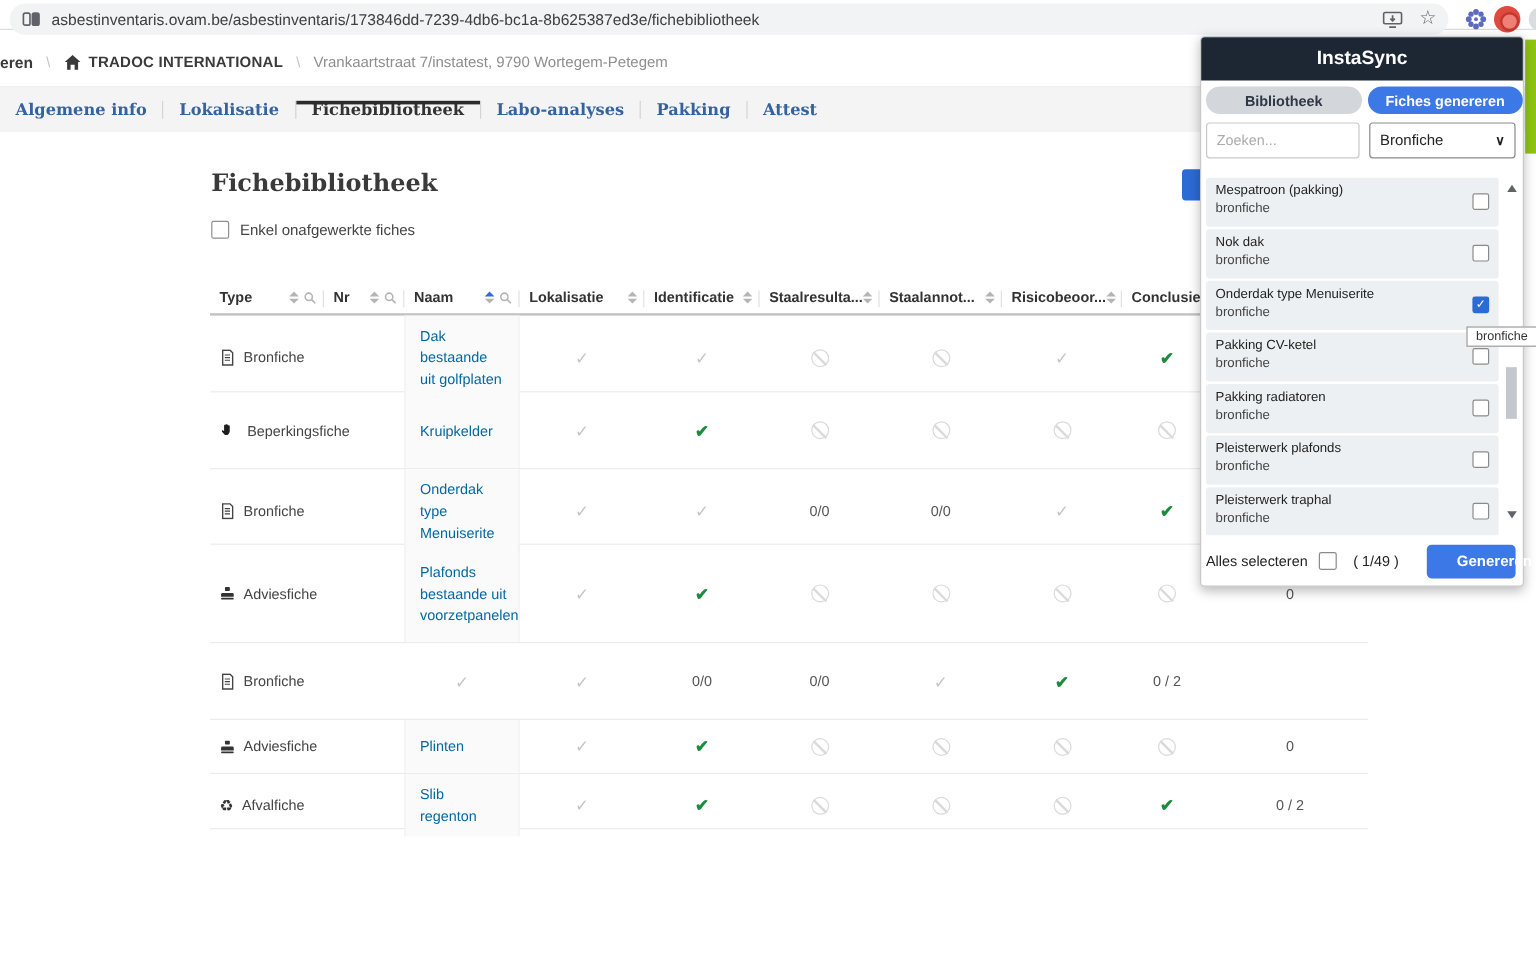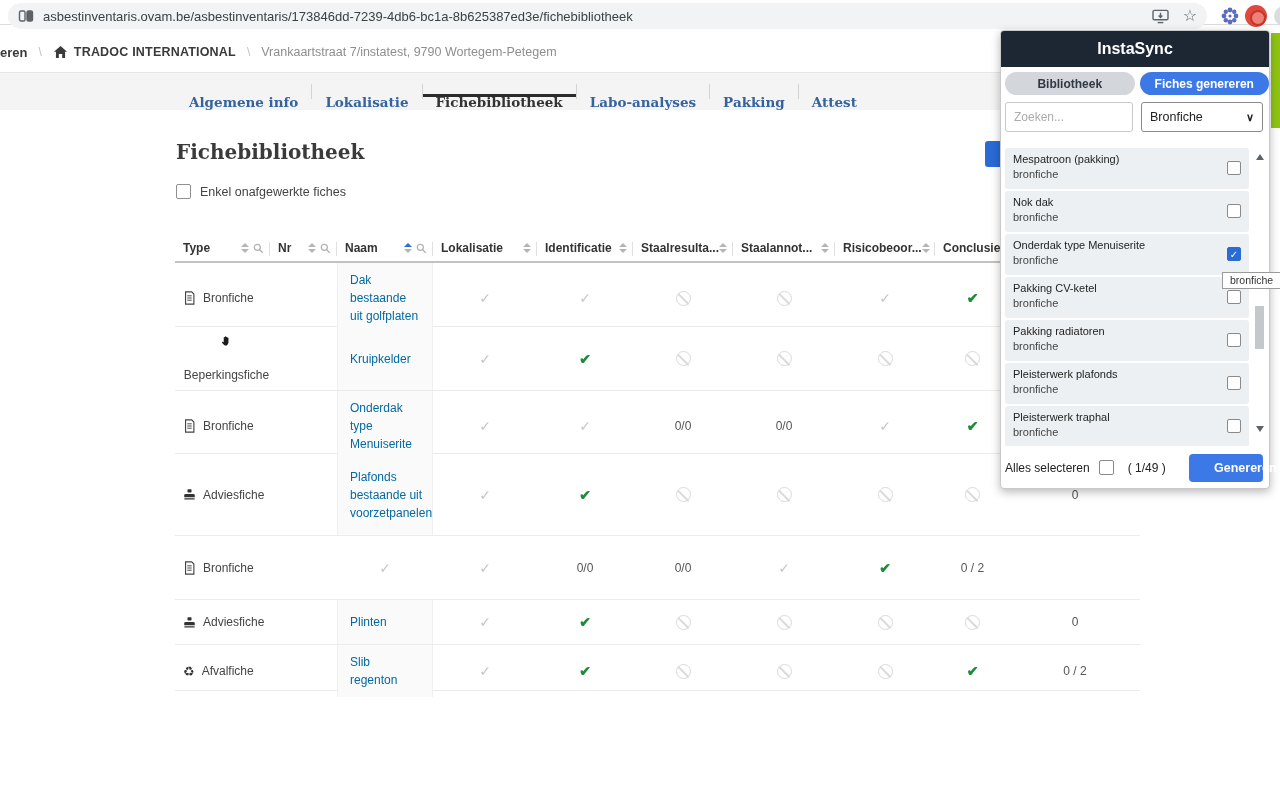--- a/index.html
+++ b/index.html
@@ -25,21 +25,21 @@
   
   .crumbs { position:absolute; top:32px; left:0; width:1280px; height:41px; background:#fff;
     border-bottom:1px solid #e6e6e6; display:flex; align-items:center; z-index:5; }
   .crumb-trunc { font-size:13px; font-weight:bold; color:#3a3a3a; }
   .crumb-sep { font-size:12px; color:#c2c2c2; margin:0 11px; }
   .crumb-org { font-size:12.5px; font-weight:600; color:#3a3a3a; margin-left:6px; letter-spacing:.2px; }
   .crumb-addr { font-size:12.5px; color:#8e8e8e; }
 
   
   .tabbar { position:absolute; top:73px; left:0; width:1280px; height:37px; background:#f4f4f4;
-    display:flex; align-items:flex-end; padding-left:176px; z-index:5; }
+    display:flex; align-items:center; z-index:5; }
   .tab { font-family:"DejaVu Serif", serif; font-weight:bold; font-size:13.5px; color:#35639f;
     display:flex; align-items:center; padding:0 13px; position:relative; cursor:pointer; }
   .tab.active { color:#333; }
   .tab.active::before { content:""; position:absolute; top:0; left:0; right:0; height:3px; background:#2b2b2b; }
   .tab-sep { width:1px; height:15px; background:#d4d4d4; align-self:center; }
 
   
   .page-title { position:absolute; left:176px; top:140px; font-family:"DejaVu Serif", serif;
     font-size:20px; font-weight:600; color:#3a3a3a; }
   .filter-row { position:absolute; left:176px; top:184px; display:flex; align-items:center; }
@@ -59,21 +59,21 @@
   .th:not(:last-child):not(:nth-child(9))::after { content:""; position:absolute; right:0; top:7px;
     height:14px; width:1px; background:#e0e0e0; }
   .sort { display:flex; flex-direction:column; gap:2px; }
   .sort .up { width:0; height:0; border-left:4px solid transparent; border-right:4px solid transparent;
     border-bottom:4px solid #b5b5b5; }
   .sort .dn { width:0; height:0; border-left:4px solid transparent; border-right:4px solid transparent;
     border-top:4px solid #b5b5b5; }
   .sort.asc .up { border-bottom-color:#2f6bd6; }
   .trow { border-bottom:1px solid #ececec; align-items:center; }
   .td-type { display:flex; align-items:center; gap:7px; padding-left:8px; font-size:12px; color:#444; }
-  .td-type.stacked { flex-direction:column; align-items:center; gap:20px; }
+  .td-type.stacked { align-items:center; gap:10px; }
   .td-naam { background:#fafafa; align-self:stretch; display:flex; align-items:center;
     padding:8px 12px; font-size:12px; color:#0369a1; line-height:1.5;
     border-left:1px solid #f0f0f0; border-right:1px solid #f0f0f0; }
   .td-c { display:flex; align-items:center; justify-content:center; }
   .chk-gray { color:#c5c5c5; font-size:14px; }
   .chk-green { color:#1e8a3c; font-size:14px; font-weight:bold; }
   .ban { width:15px; height:15px; border:1.5px solid #dadada; border-radius:50%; position:relative; }
   .ban::after { content:""; position:absolute; left:-1px; right:-1px; top:50%; height:1.5px;
     background:#dadada; transform:rotate(45deg); }
   .val { font-size:12px; color:#555; }

